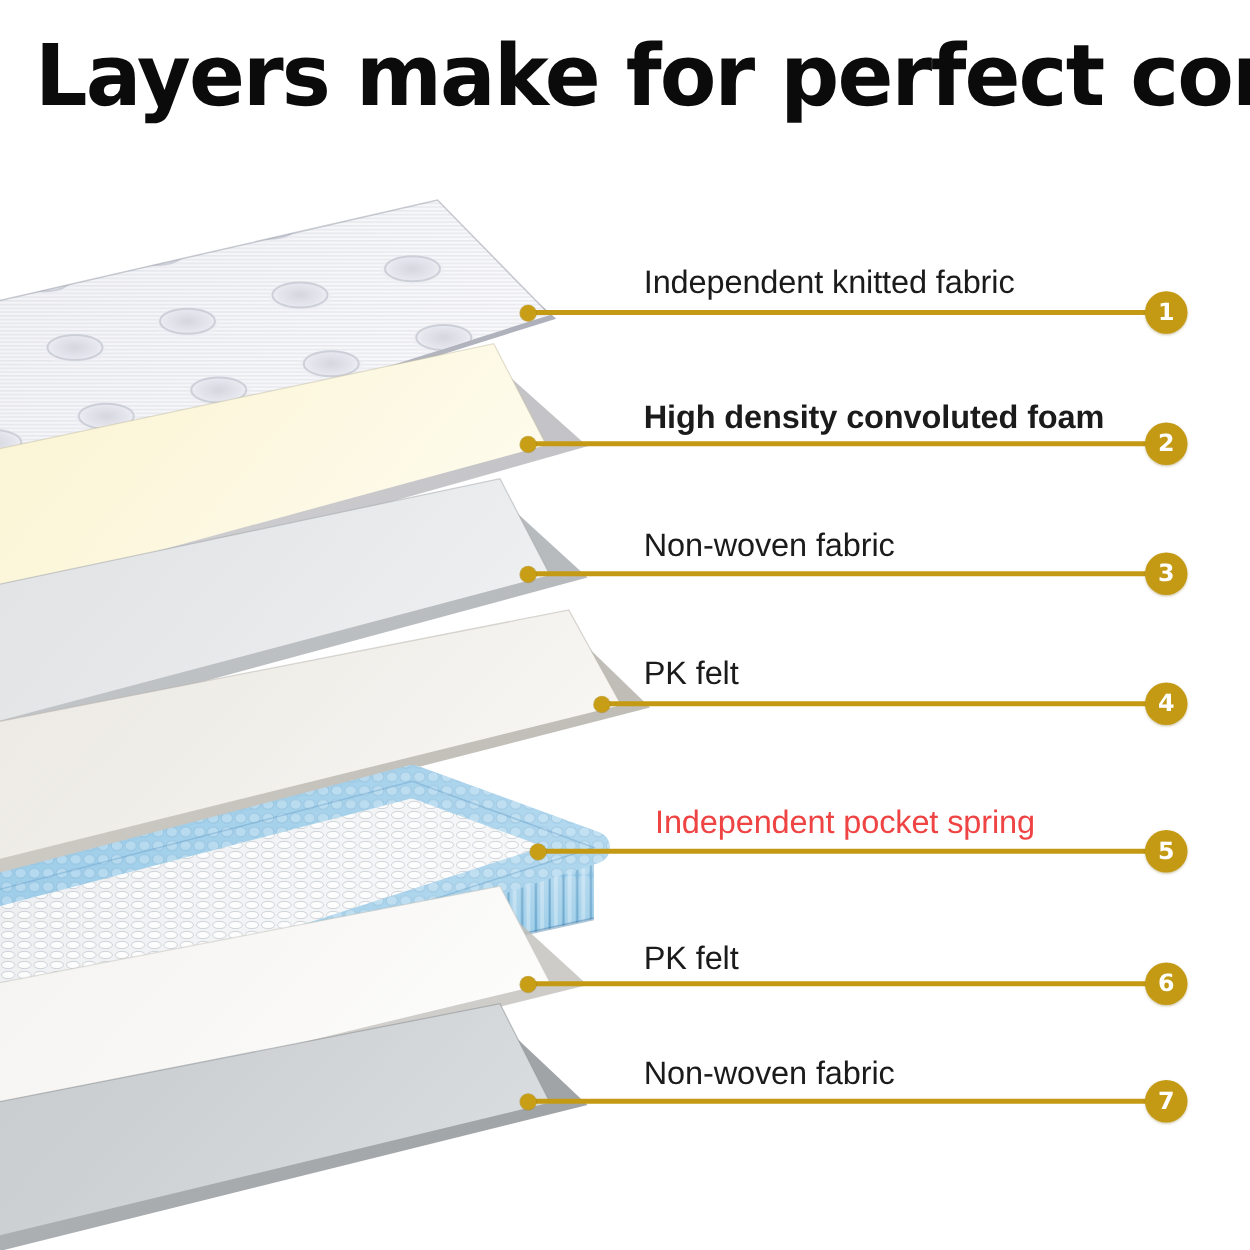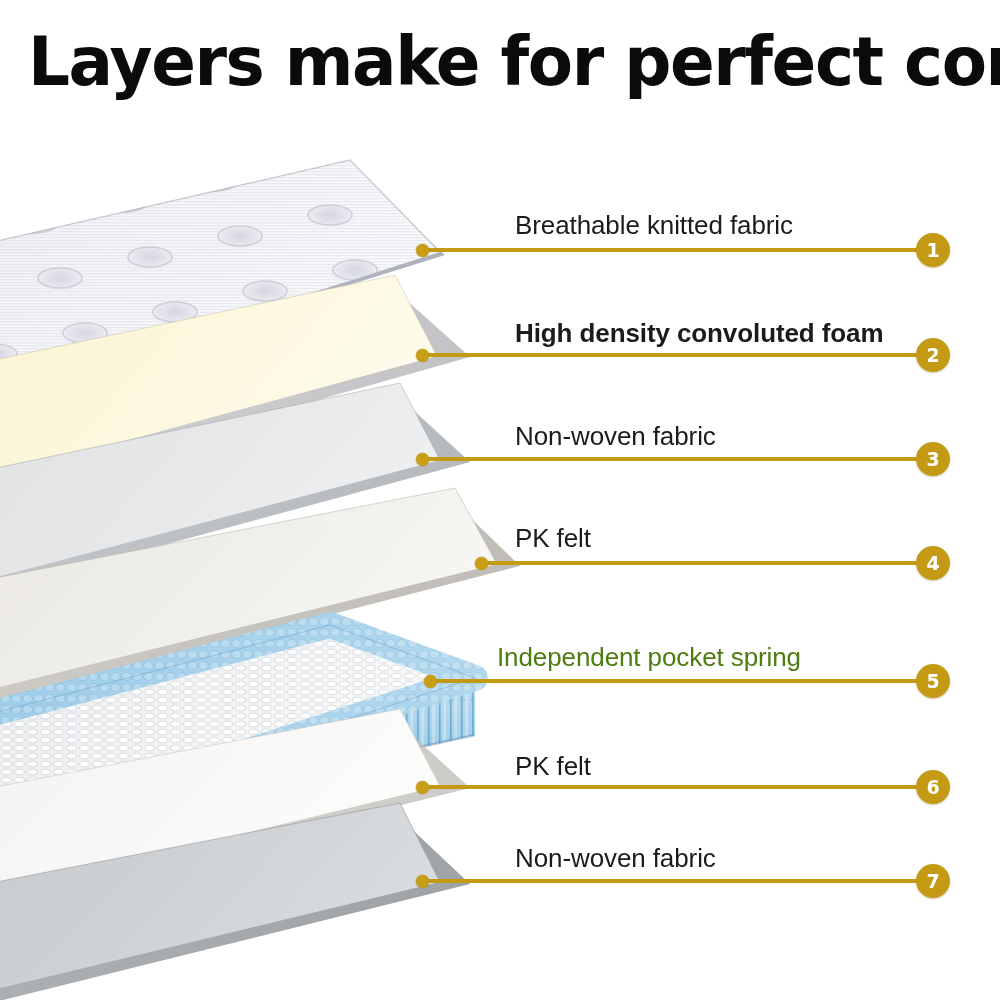--- a/index.html
+++ b/index.html
@@ -333,21 +333,21 @@
       <polygon points="-300,940 400,803 440,882 -190,1034" fill="url(#gBaseTop)"></polygon>
       <polyline points="-300,940 400,803 440,882" fill="none" stroke="rgba(140,146,150,0.55)" stroke-width="1"></polyline>
     </g>
   </svg>
 
   <div id="callouts">
       <div class="callout">
         <div class="lead-line" style="left: 426px; top: 248px; width: 507px; background: rgb(196, 154, 21);"></div>
         <div class="lead-dot" style="left: 416px; top: 244px;"></div>
         <div class="badge" style="left: 916px; top: 233px; background: rgb(196, 154, 21);">1</div>
-        <div class="layer-label" style="left: 515px; top: 210px; color: rgb(27, 27, 27);">Breathable knitted fabric</div>
+        <div class="layer-label" style="left: 515px; top: 210px; color: rgb(27, 27, 27);">Independent knitted fabric</div>
       </div>
       <div class="callout">
         <div class="lead-line" style="left: 426px; top: 353px; width: 507px; background: rgb(196, 154, 21);"></div>
         <div class="lead-dot" style="left: 416px; top: 349px;"></div>
         <div class="badge" style="left: 916px; top: 338px; background: rgb(196, 154, 21);">2</div>
         <div class="layer-label" style="left: 515px; top: 318px; color: rgb(27, 27, 27); font-weight: bold;">High density convoluted foam</div>
       </div>
       <div class="callout">
         <div class="lead-line" style="left: 426px; top: 457px; width: 507px; background: rgb(196, 154, 21);"></div>
         <div class="lead-dot" style="left: 416px; top: 453px;"></div>
@@ -357,21 +357,21 @@
       <div class="callout">
         <div class="lead-line" style="left: 485px; top: 561px; width: 448px; background: rgb(196, 154, 21);"></div>
         <div class="lead-dot" style="left: 475px; top: 557px;"></div>
         <div class="badge" style="left: 916px; top: 546px; background: rgb(196, 154, 21);">4</div>
         <div class="layer-label" style="left: 515px; top: 523px; color: rgb(27, 27, 27);">PK felt</div>
       </div>
       <div class="callout">
         <div class="lead-line" style="left: 434px; top: 679px; width: 499px; background: rgb(196, 154, 21);"></div>
         <div class="lead-dot" style="left: 424px; top: 675px;"></div>
         <div class="badge" style="left: 916px; top: 664px; background: rgb(196, 154, 21);">5</div>
-        <div class="layer-label" style="left: 497px; top: 642px; color: #4d7c0f;">Independent pocket spring</div>
+        <div class="layer-label" style="left: 524px; top: 642px; color: #ef4444;">Independent pocket spring</div>
       </div>
       <div class="callout">
         <div class="lead-line" style="left: 426px; top: 785px; width: 507px; background: rgb(196, 154, 21);"></div>
         <div class="lead-dot" style="left: 416px; top: 781px;"></div>
         <div class="badge" style="left: 916px; top: 770px; background: rgb(196, 154, 21);">6</div>
         <div class="layer-label" style="left: 515px; top: 751px; color: rgb(27, 27, 27);">PK felt</div>
       </div>
       <div class="callout">
         <div class="lead-line" style="left: 426px; top: 879px; width: 507px; background: rgb(196, 154, 21);"></div>
         <div class="lead-dot" style="left: 416px; top: 875px;"></div>

